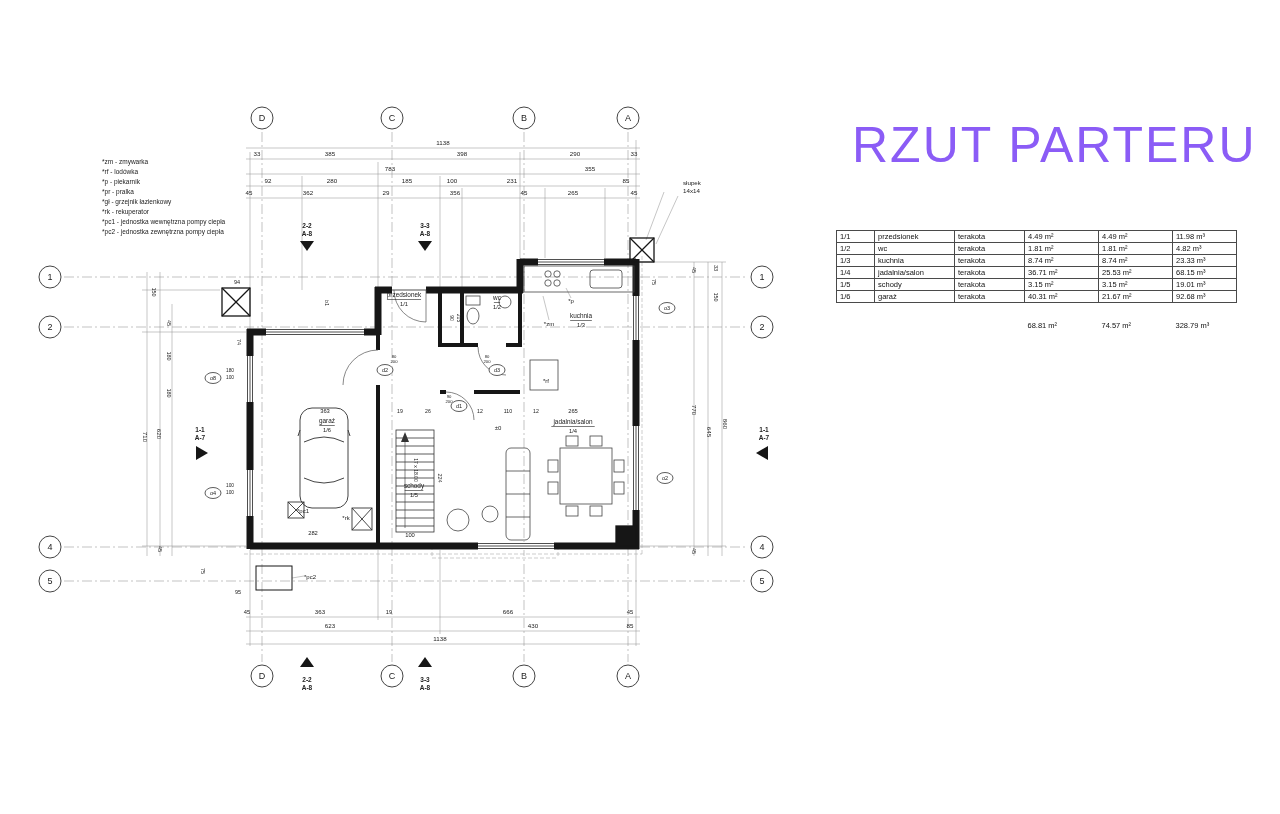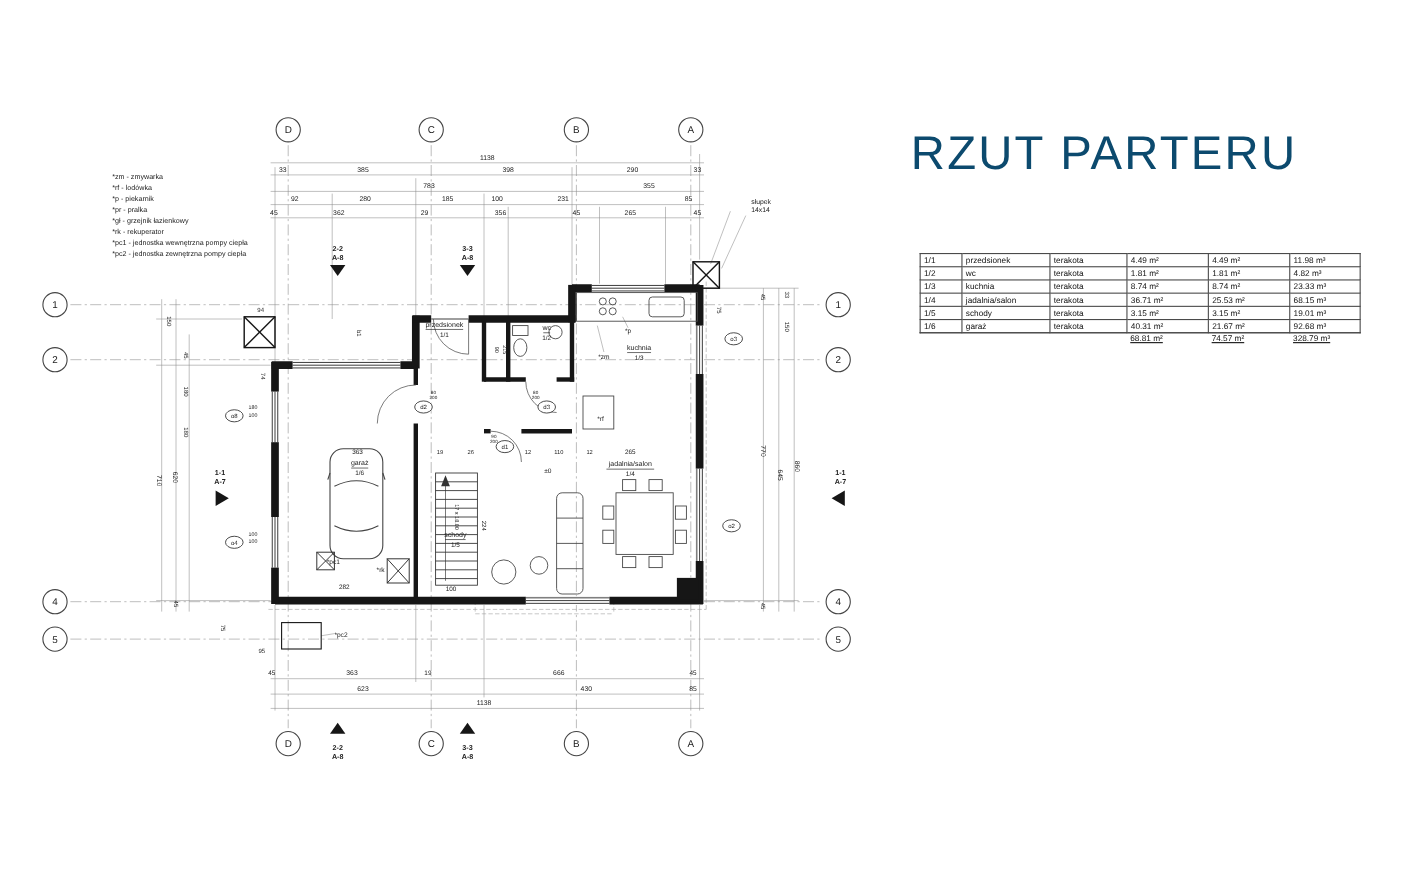--- a/index.html
+++ b/index.html
@@ -2,31 +2,31 @@
 <html><head>
 <meta charset="utf-8">
 <style>
   html,body{margin:0;padding:0;background:#ffffff;}
   .sheet{position:relative;width:1280px;height:814px;background:#fff;overflow:hidden;
          font-family:"Liberation Sans",sans-serif;color:#1a1a1a;}
   #plan{position:absolute;left:0;top:0;z-index:1;}
   #plan text{font-family:"Liberation Sans",sans-serif;fill:#222;}
   .axis{stroke:#9a9a9a;stroke-width:0.6;stroke-dasharray:10 3 2 3;fill:none;}
   .gridc{fill:#fff;stroke:#444;stroke-width:1;}
-  .page-title{position:absolute;left:828px;top:116px;z-index:2;font-size:43px;
-              letter-spacing:2px;color:#0c4a6e;white-space:nowrap;}
+  .page-title{position:absolute;left:852px;top:116px;z-index:2;font-size:50px;
+              letter-spacing:2px;color:#8b5cf6;white-space:nowrap;}
   .legend{position:absolute;left:102px;top:157px;z-index:2;font-size:6.5px;
           line-height:10px;color:#222;}
   .rooms{position:absolute;left:836px;top:230px;z-index:2;width:400px;
          border-collapse:collapse;font-size:7.5px;color:#111;table-layout:fixed;}
   .rooms th,.rooms td{border:0.7px solid #4a4a4a;padding:1px 3px;font-weight:normal;
                       text-align:left;overflow:hidden;}
   .rooms thead th{text-align:center;vertical-align:middle;}
   .rooms .title-cell{text-align:center;padding:5px 2px 4px 2px;font-size:8px;}
-  .rooms tfoot td{border:none;padding-top:0;text-decoration:underline;}
+  .rooms tfoot td{border:none;padding-top:18px;}
 </style>
 </head>
 <body>
 
 <div class="sheet">
 
   <svg id="plan" width="800" height="814" viewBox="0 0 800 814">
 
     <g id="g-grid">
         <line x1="262" y1="132" x2="262" y2="662" class="axis"></line>

